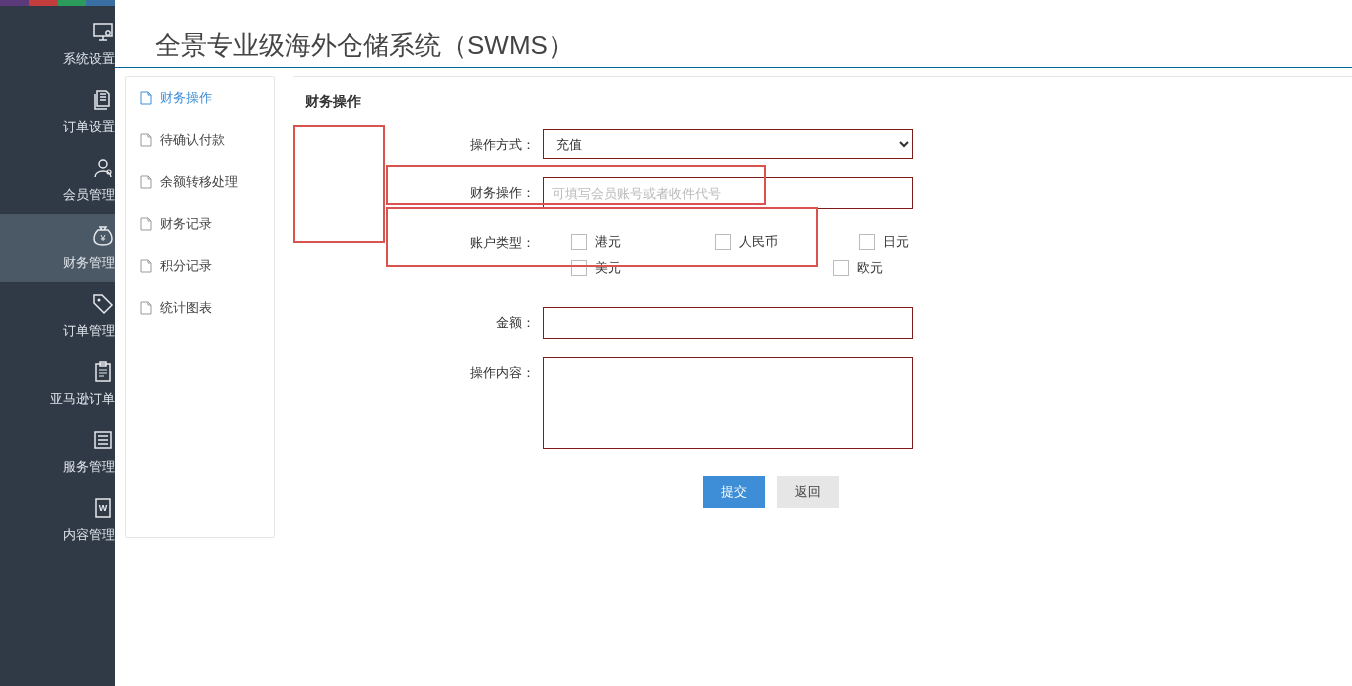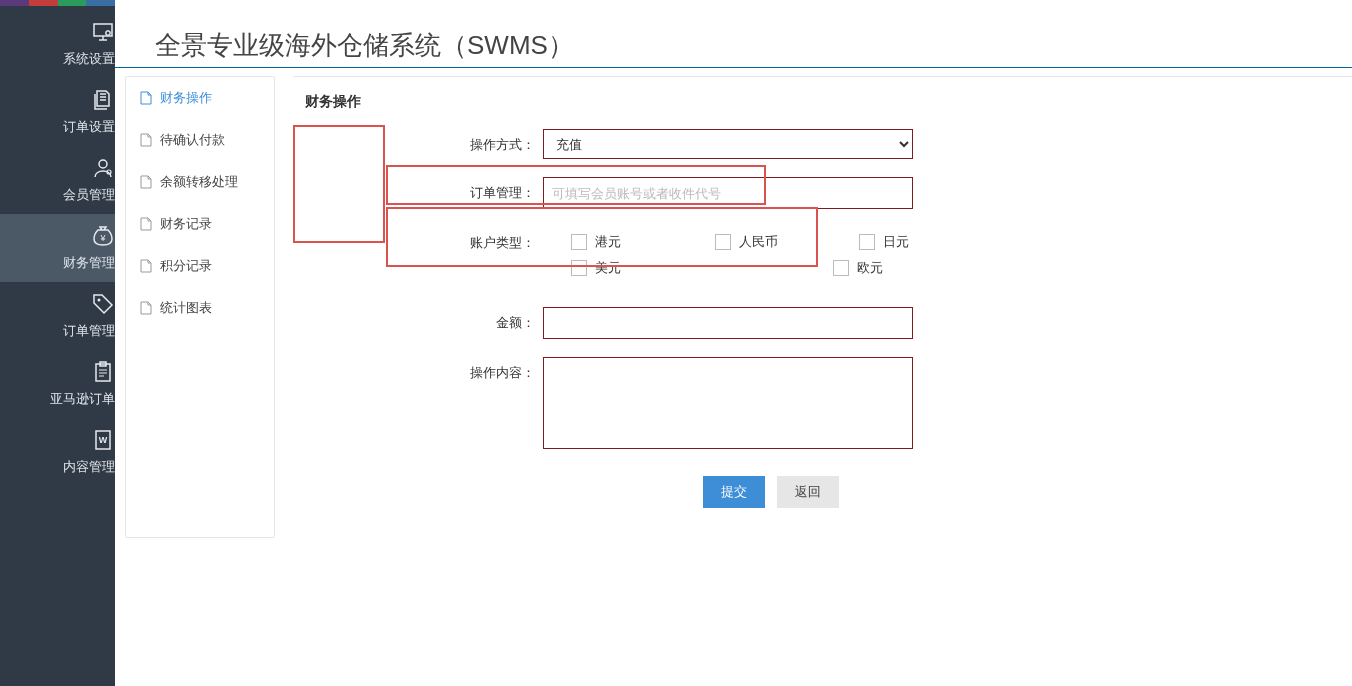--- a/index.html
+++ b/index.html
@@ -119,20 +119,27 @@
     <div class="side-item">
       <svg class="icon" viewBox="0 0 24 24">
           <rect x="5" y="4" width="14" height="17" fill="none" stroke="#e6e9ed" stroke-width="1.5"></rect>
           <rect x="9" y="2" width="6" height="4" fill="none" stroke="#e6e9ed" stroke-width="1.5"></rect>
           <path d="M8 10h8M8 13h8M8 16h5" stroke="#e6e9ed" stroke-width="1.2"></path>
         </svg>
       <span>亚马逊订单</span>
     </div>
     <div class="side-item">
       <svg class="icon" viewBox="0 0 24 24">
+          <rect x="4" y="4" width="16" height="16" fill="none" stroke="#e6e9ed" stroke-width="1.5"></rect>
+          <path d="M7 8h10M7 12h10M7 16h10" stroke="#e6e9ed" stroke-width="1.5"></path>
+        </svg>
+      <span>服务管理</span>
+    </div>
+    <div class="side-item">
+      <svg class="icon" viewBox="0 0 24 24">
           <rect x="5" y="3" width="14" height="18" fill="none" stroke="#e6e9ed" stroke-width="1.5"></rect>
           <text x="12" y="15" text-anchor="middle" font-size="9" fill="#e6e9ed" font-weight="bold">W</text>
         </svg>
       <span>内容管理</span>
     </div>
   </nav>
 
   <main class="main">
     <div class="page-header">全景专业级海外仓储系统（SWMS）</div>
 
@@ -189,21 +196,21 @@
           <div class="form-row">
             <div class="form-label">操作方式：</div>
             <div class="form-control">
               <select class="ctl">
                 <option>充值</option>
               </select>
             </div>
           </div>
 
           <div class="form-row">
-            <div class="form-label">订单管理：</div>
+            <div class="form-label">财务操作：</div>
             <div class="form-control">
               <input type="text" class="ctl" placeholder="可填写会员账号或者收件代号" style="">
             </div>
           </div>
 
           <div class="form-row">
             <div class="form-label">账户类型：</div>
             <div class="account-types">
               <label class="wider">
                   <span class="chk"></span>

